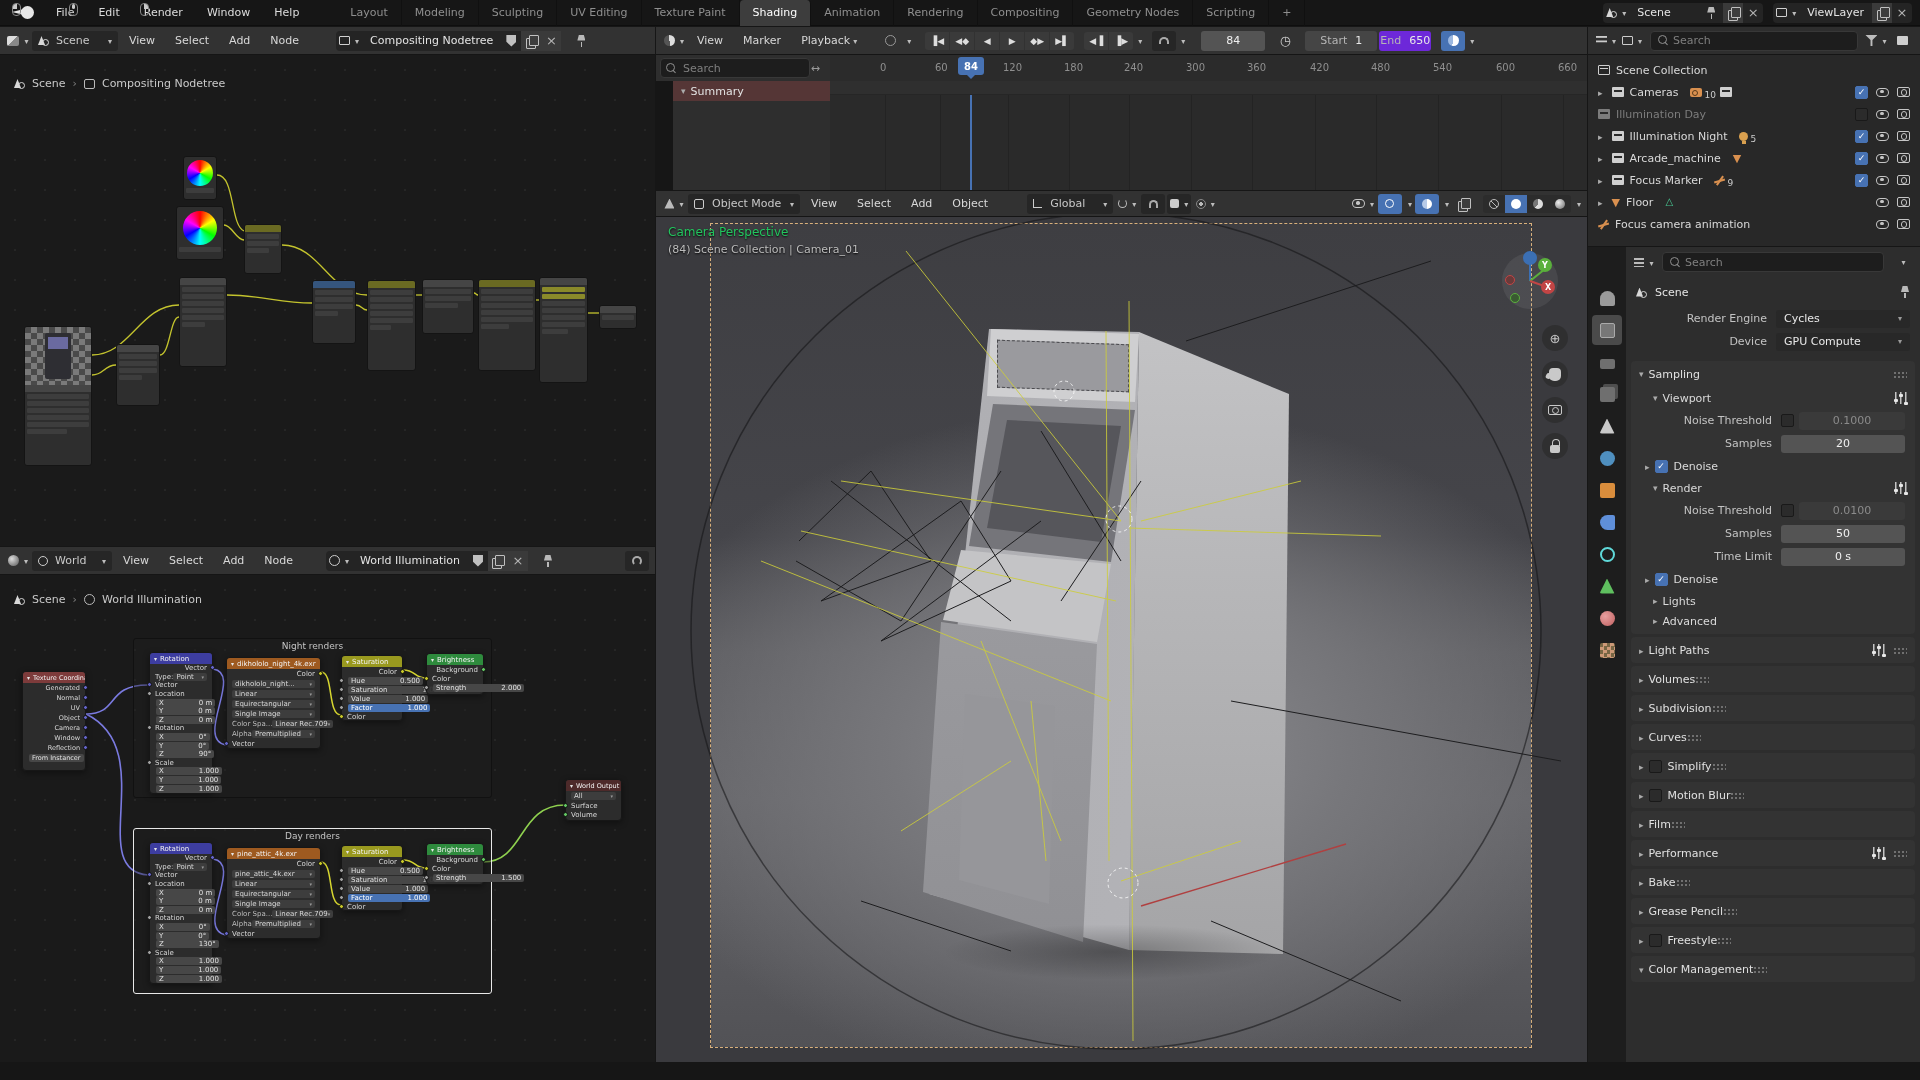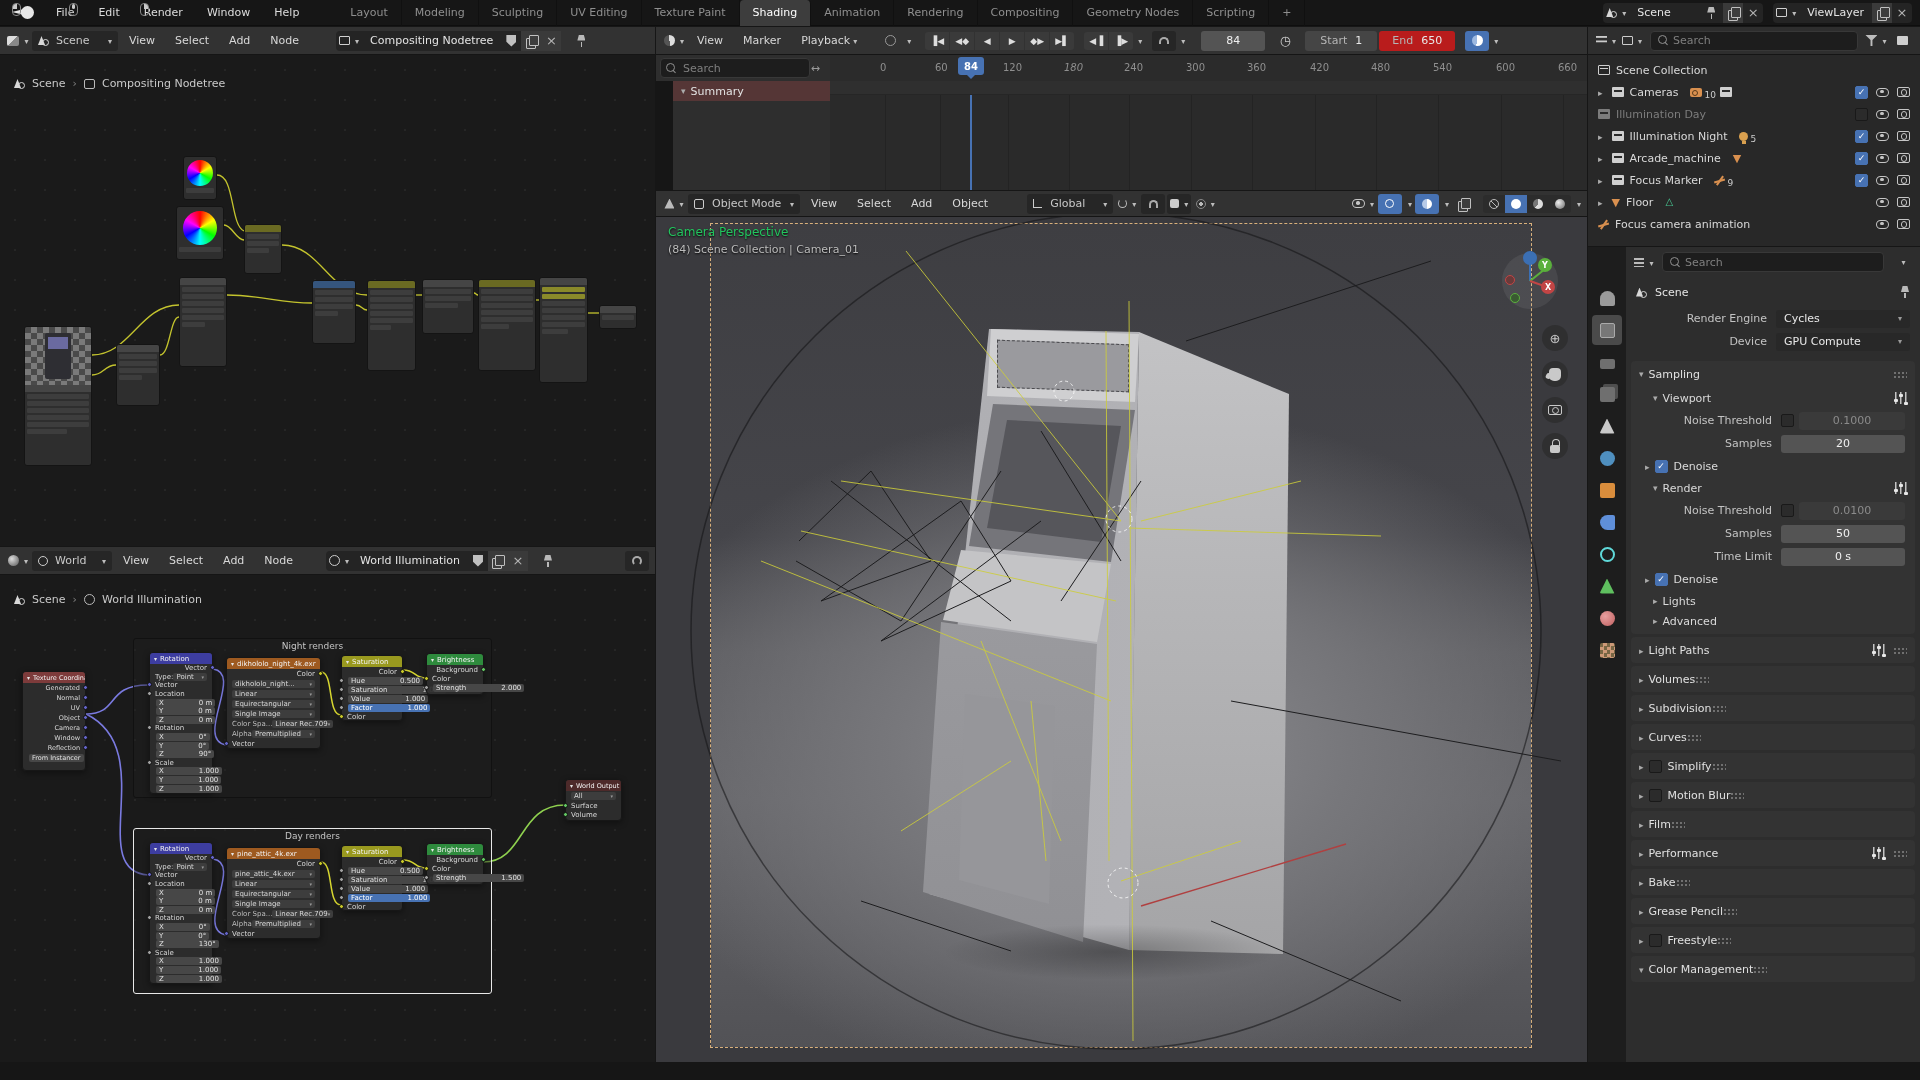--- a/index.html
+++ b/index.html
@@ -878,42 +878,42 @@
       <span class="icon-btn dark" style="margin-left:8px">
           <span style="width:10px;height:7px;border:2px solid #aaa;border-bottom:none;border-radius:6px 6px 0 0"></span>
         </span>
       <span class="chev"></span>
       <span class="field" style="width:64px;height:20px;margin-left:14px">84</span>
       <span class="icon-btn" style="margin-left:6px;font-size:13px;color:#c9c9c9">◷</span>
       <span class="field dim" style="width:72px;height:20px;margin-left:6px;gap:8px;background:#454545;color:#e8e8e8">
           <span style="color:#b5b5b5">Start</span>
           <span>1</span>
         </span>
-      <span class="field dim" style="width:76px;height:20px;background:#b91c1c;color:#e8e8e8;gap:8px">
+      <span class="field dim" style="width:52px;height:20px;background:#6d28d9;color:#e8e8e8;gap:8px">
           <span style="color:#b5b5b5">End</span>
           <span>650</span>
         </span>
       <span class="icon-btn blue" style="margin-left:8px">
           <span style="width:11px;height:11px;border-radius:50%;background:conic-gradient(#fff 0 55%,#9cb8e0 0 100%)"></span>
         </span>
       <span class="chev"></span>
     </div>
 
     <div class="abs" style="left:0;top:28px;width:174px;height:26px;background:#2e2e2e;display:flex;align-items:center;padding:0 4px">
       <span class="i-search" style="position:absolute;left:10px"></span>
       <input class="search" style="width: 150px; height: 20px;" placeholder="Search">
       <span style="position:absolute;right:10px;color:#9a9a9a;font-size:11px">↔</span>
     </div>
     <div class="tl-ruler abs" style="left:174px;top:28px;width:757px;height:26px">
       <div>
 
       <span class="tick" style="left: 50px;">0</span>
           <span class="tick" style="left: 105px;">60</span>
           <span class="tick" style="left: 173px;">120</span>
-          <span class="tick" style="left: 234px; font-style: italic;">180</span>
+          <span class="tick" style="left: 234px;">180</span>
           <span class="tick" style="left: 294px;">240</span>
           <span class="tick" style="left: 356px;">300</span>
           <span class="tick" style="left: 417px;">360</span>
           <span class="tick" style="left: 480px;">420</span>
           <span class="tick" style="left: 541px;">480</span>
           <span class="tick" style="left: 603px;">540</span>
           <span class="tick" style="left: 666px;">600</span>
           <span class="tick" style="left: 728px;">660</span>
         </div>
       <div class="playhead-badge" style="left:128px">84</div>

